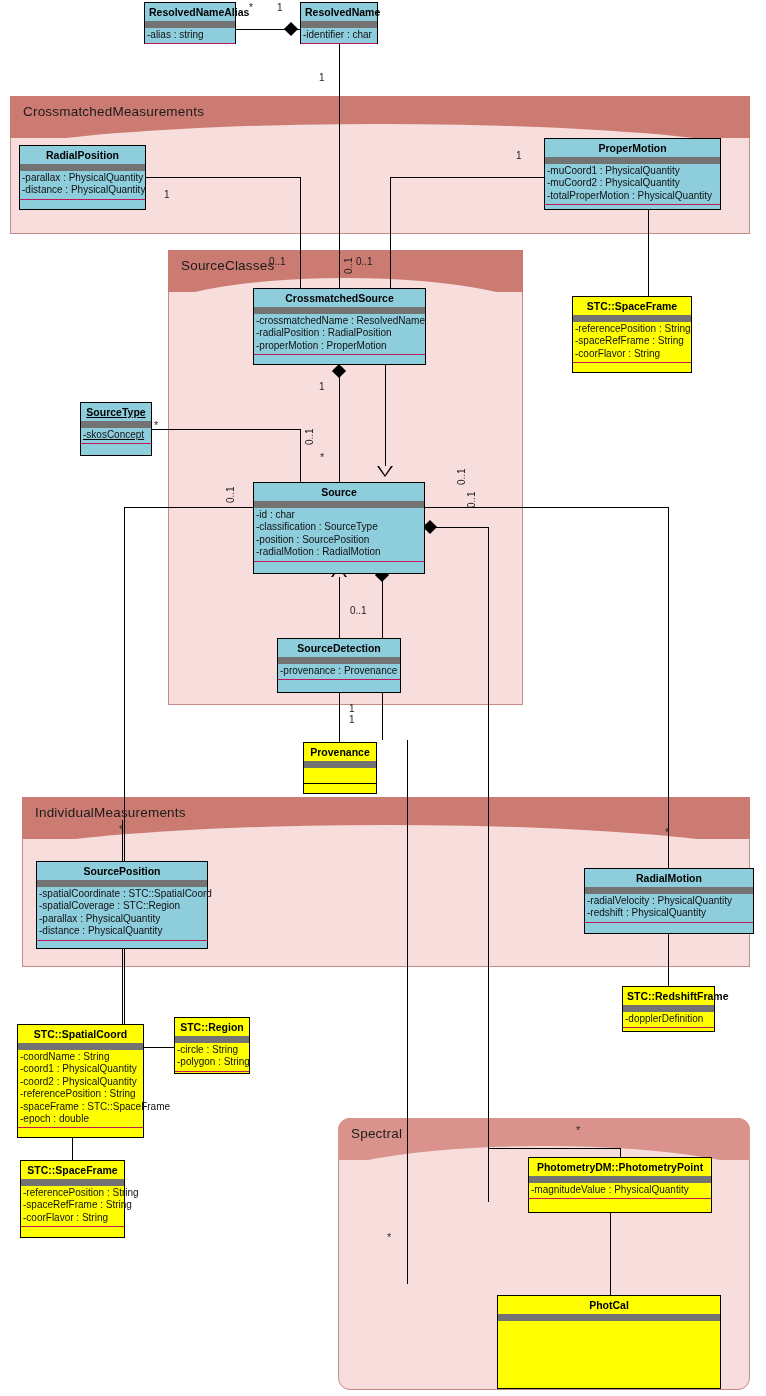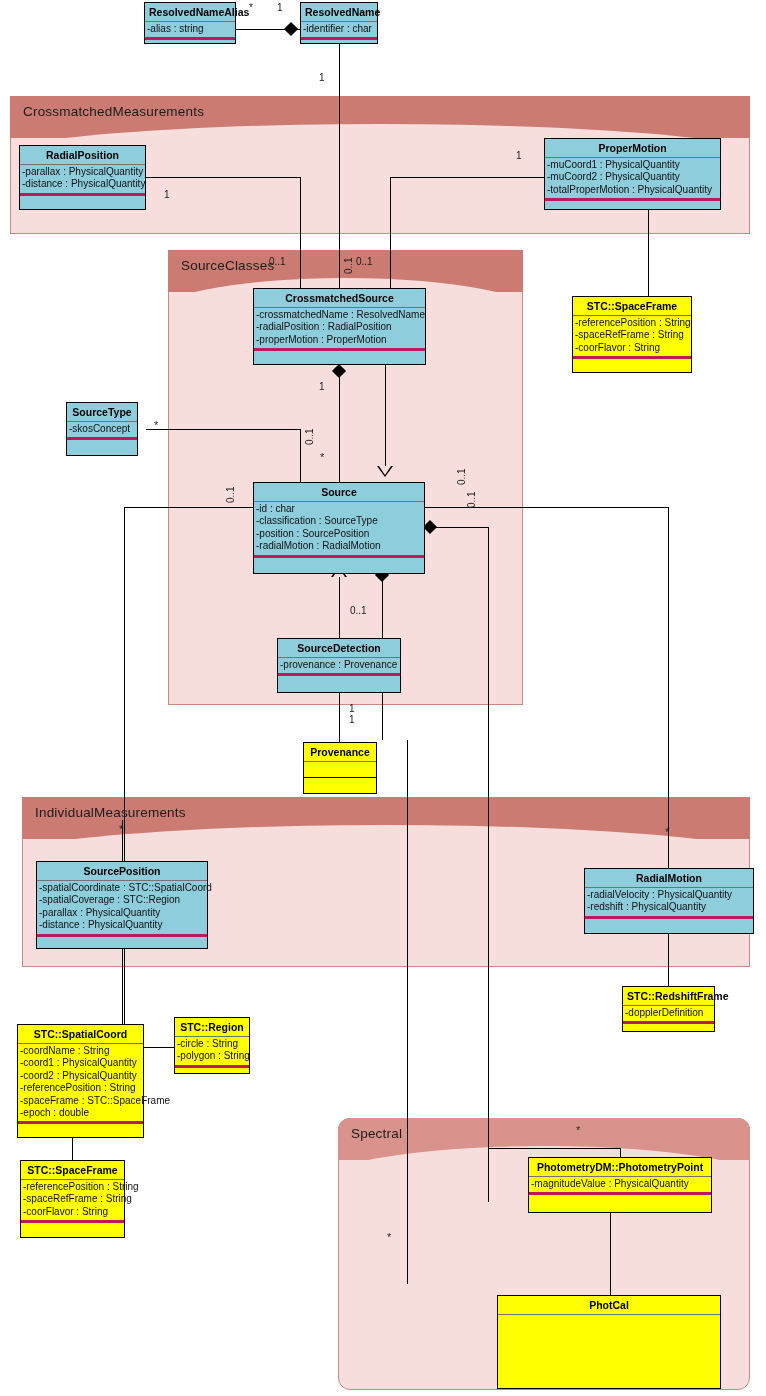--- a/index.html
+++ b/index.html
@@ -16,22 +16,22 @@
       background:#f7dedc;border-radius:50% 50% 0 0 / 100% 100% 0 0;}
   .pkg .pkg-title{position:absolute;left:13px;top:8px;font-size:13.5px;color:#1b1b1b;
       letter-spacing:.2px;white-space:nowrap;z-index:4;}
   .pkg.rounded .pkg-body{border-radius:12px;}
   .pkg.rounded .pkg-head{border-radius:12px 12px 0 0;background:#d9938c;}
 
   
   .cls{position:absolute;box-sizing:border-box;border:1px solid #000;background:#8ecddc;}
   .cls.yel{background:#ffff00;}
   .cls .cname{text-align:center;font-weight:bold;font-size:10.5px;color:#000;
-      padding:3px 4px 3px;border-bottom:1px solid #737373;white-space:nowrap;line-height:12px;}
-  .cls .attrs{border-bottom:3px solid #be185d;padding:1px 1px 2px 2px;min-height:10px;}
+      padding:3px 4px 3px;border-bottom:7px solid #737373;white-space:nowrap;line-height:12px;}
+  .cls .attrs{border-bottom:1px solid #be185d;padding:1px 1px 2px 2px;min-height:10px;}
   .cls .attrs div{font-size:10px;color:#111;line-height:12.4px;white-space:nowrap;}
   .cls .ops{min-height:18px;}
   .cls .extra{border-bottom:1px solid #000;min-height:15px;}
 
   
   .ln{position:absolute;background:#000;}
   .ln.h{height:1px;}
   .ln.v{width:1px;}
 
   .mult{position:absolute;font-size:10px;color:#1a1a1a;white-space:nowrap;}
@@ -187,21 +187,21 @@
   <div class="cls yel" style="left:572px;top:296px;width:120px;height:77px;">
     <div class="cname">STC::SpaceFrame</div>
     <div class="attrs">
       <div>-referencePosition : String</div>
       <div>-spaceRefFrame : String</div>
       <div>-coorFlavor : String</div>
     </div>
     <div class="ops"></div>
   </div>
 
-  <div class="cls" style="left:66px;top:402px;width:72px;height:54px;">
+  <div class="cls" style="left:80px;top:402px;width:72px;height:54px;text-decoration:underline;">
     <div class="cname">SourceType</div>
     <div class="attrs">
       <div>-skosConcept</div>
     </div>
     <div class="ops"></div>
   </div>
 
   <div class="cls" style="left:253px;top:482px;width:172px;height:92px;">
     <div class="cname">Source</div>
     <div class="attrs">

